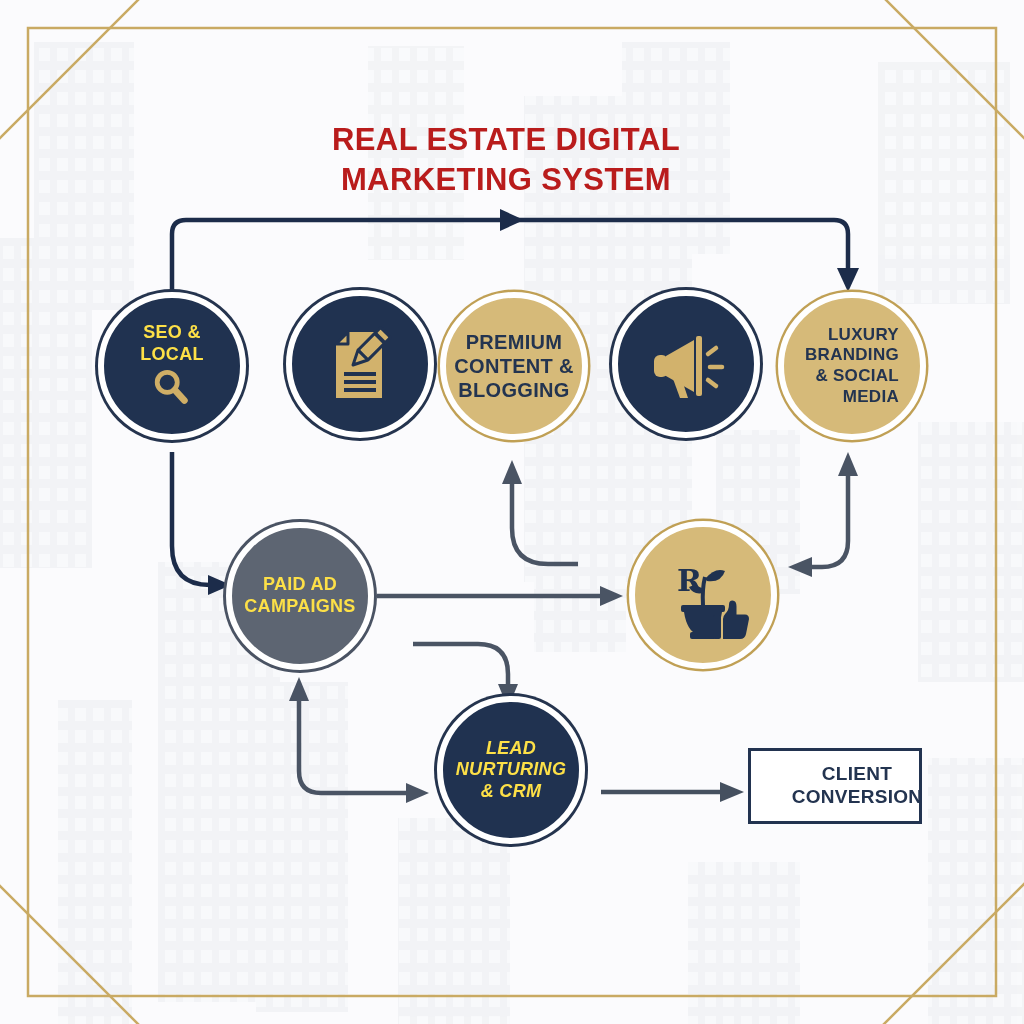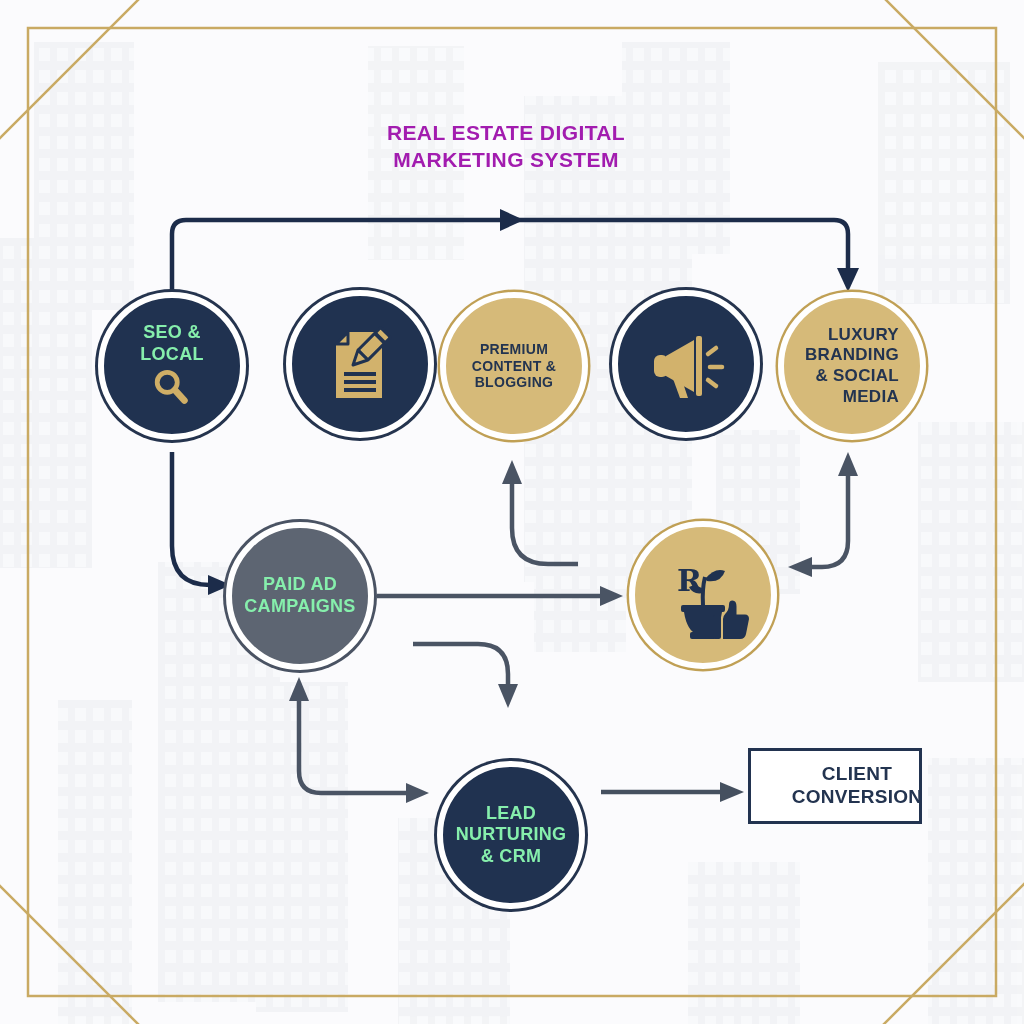--- a/index.html
+++ b/index.html
@@ -4,35 +4,35 @@
 <style>
   html,body{margin:0;padding:0;background:#ffffff;}
   .canvas{
     position:relative;width:1024px;height:1024px;overflow:hidden;
     background:#fbfbfd;
     font-family:"Liberation Sans","DejaVu Sans",sans-serif;
   }
   .layer{position:absolute;left:0;top:0;width:1024px;height:1024px;}
   .title{
     position:absolute;left:252px;top:120px;width:508px;
-    text-align:center;font-size:21px;font-weight:bold;color:#a21caf;
+    text-align:center;font-size:31px;font-weight:bold;color:#b91c1c;
     line-height:1.28;letter-spacing:0.4px;white-space:pre-line;
   }
   .node{
     position:absolute;width:136px;height:136px;border-radius:50%;
     border:6px solid #ffffff;box-sizing:content-box;
     display:flex;flex-direction:column;align-items:center;justify-content:center;
     text-align:center;
   }
   .node.navy{background:#203250;box-shadow:0 0 0 3px #25344e;}
   .node.gold{background:#d6ba79;box-shadow:0 0 0 2.5px #c0a055;}
   .node.gray{background:#5d6572;box-shadow:0 0 0 3px #4a5363;}
   .label{font-weight:bold;white-space:pre-line;line-height:1.2;letter-spacing:0.3px;}
-  .label.light{color:#86efac;font-size:18px;}
-  .label.dark{color:#233450;font-size:14px;}
+  .label.light{color:#fde047;font-size:18px;}
+  .label.dark{color:#233450;font-size:20px;}
   .label.sm{font-size:17px;line-height:1.22;text-align:right;}
   .client-box{
     position:absolute;left:748px;top:748px;width:174px;height:76px;
     background:#ffffff;border:3.5px solid #223350;box-sizing:border-box;
     display:flex;align-items:center;justify-content:center;text-align:center;
   }
   .client-box .label{font-size:19px;margin-left:44px;}
   .seo-label{margin-bottom:2px;}
 </style>
 </head>
@@ -191,21 +191,21 @@
       <path d="M 48 30 Q 58 18 68 22 Q 64 34 50 32 Z" fill="#203250"></path>
       <path d="M 46 40 Q 38 34 32 38 Q 36 46 46 44 Z" fill="#203250"></path>
       <text x="20" y="42" font-family="'DejaVu Serif',serif" font-weight="bold" font-size="30" fill="#203250">R</text>
       <g fill="#203250">
         <rect x="56" y="66" width="8" height="24" rx="2"></rect>
         <path d="M 66 90 V 70 q 0 -3 2.5 -5.5 q 3.5 -3.5 3.5 -9 q 0 -4 3.5 -4 q 4 0 4 6 v 8 h 8.5 q 4 0 4 4.5 l -3 15 q -1 5 -6 5 Z"></path>
       </g>
     </svg>
   </div>
 
-  <div class="node navy" style="left:437px;top:761px;">
+  <div class="node navy" style="left:437px;top:696px;font-style:italic;">
     <div class="label light">LEAD
 NURTURING
 &amp; CRM</div>
   </div>
 
   <div class="client-box">
     <div class="label dark">CLIENT
 CONVERSION</div>
   </div>
 

